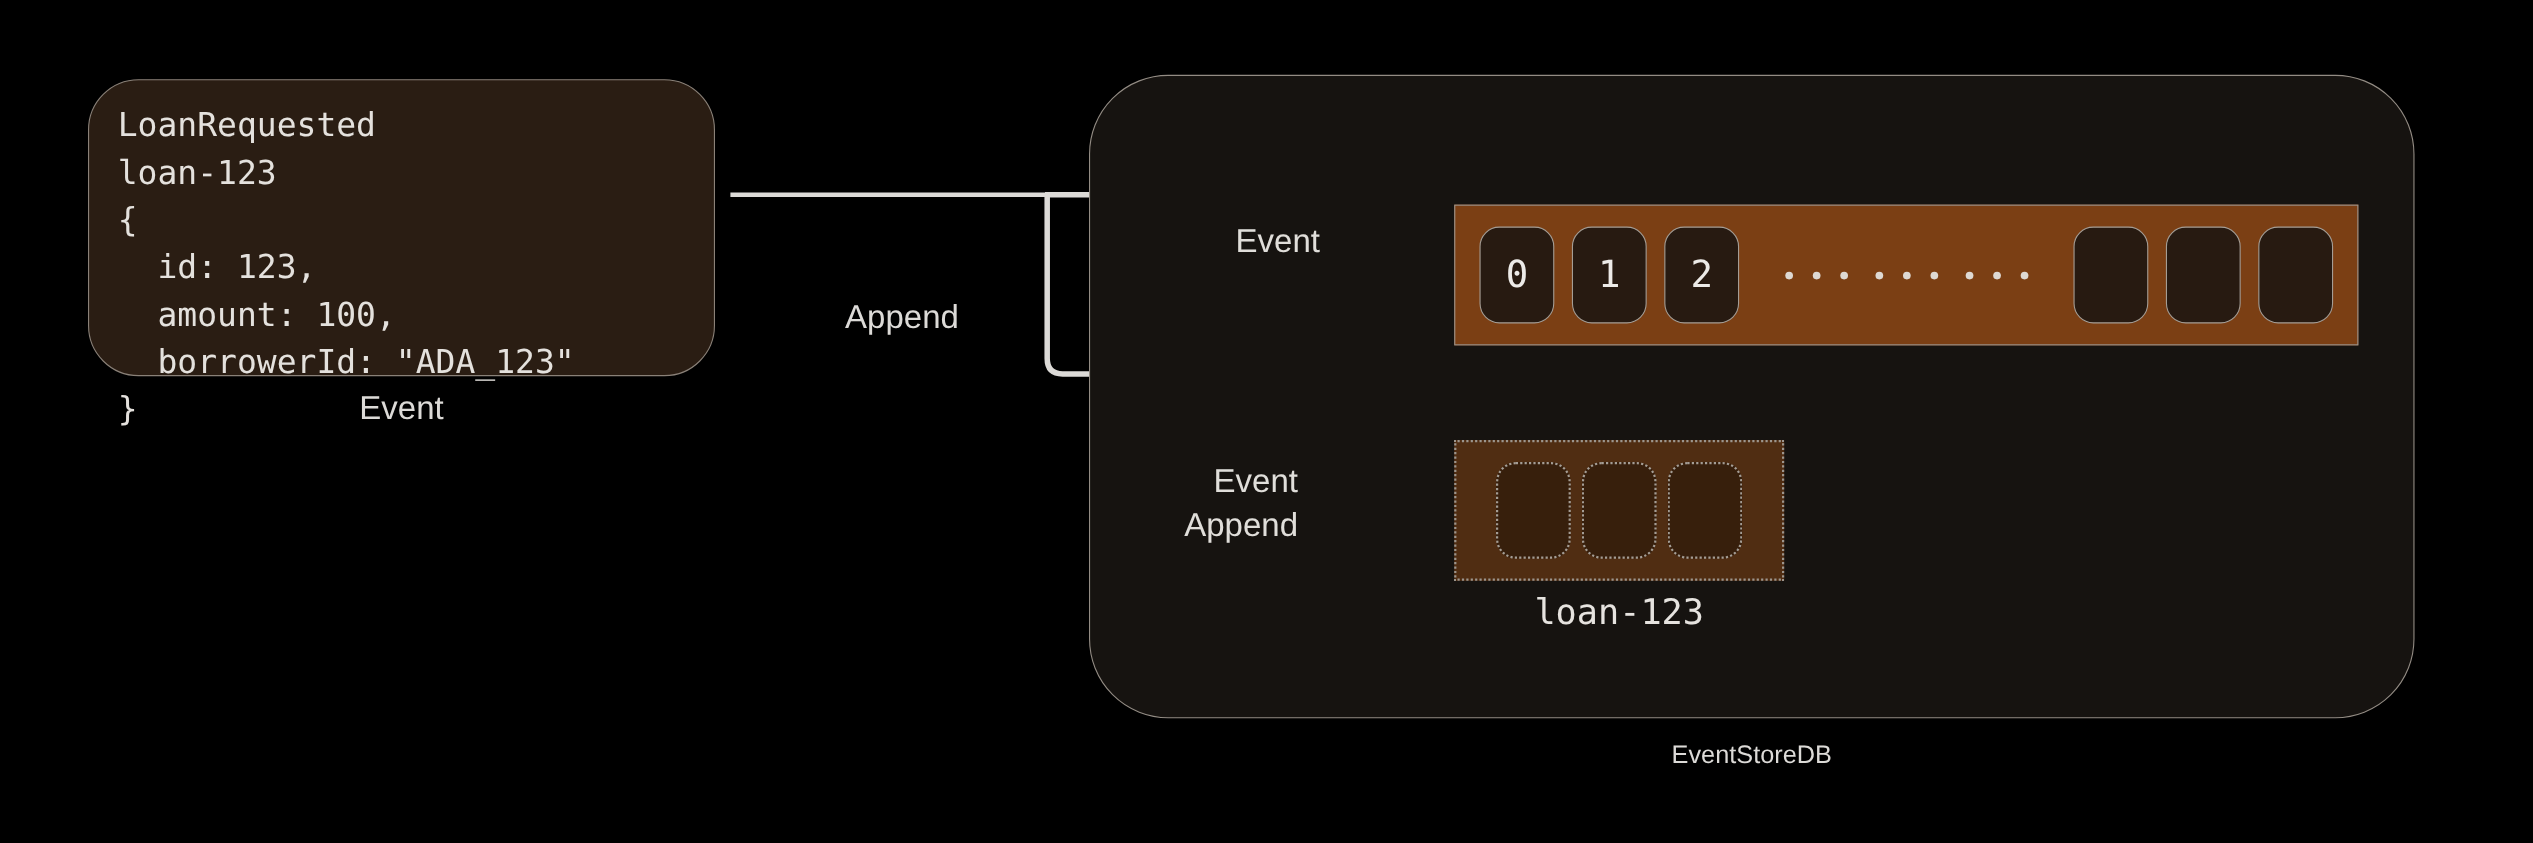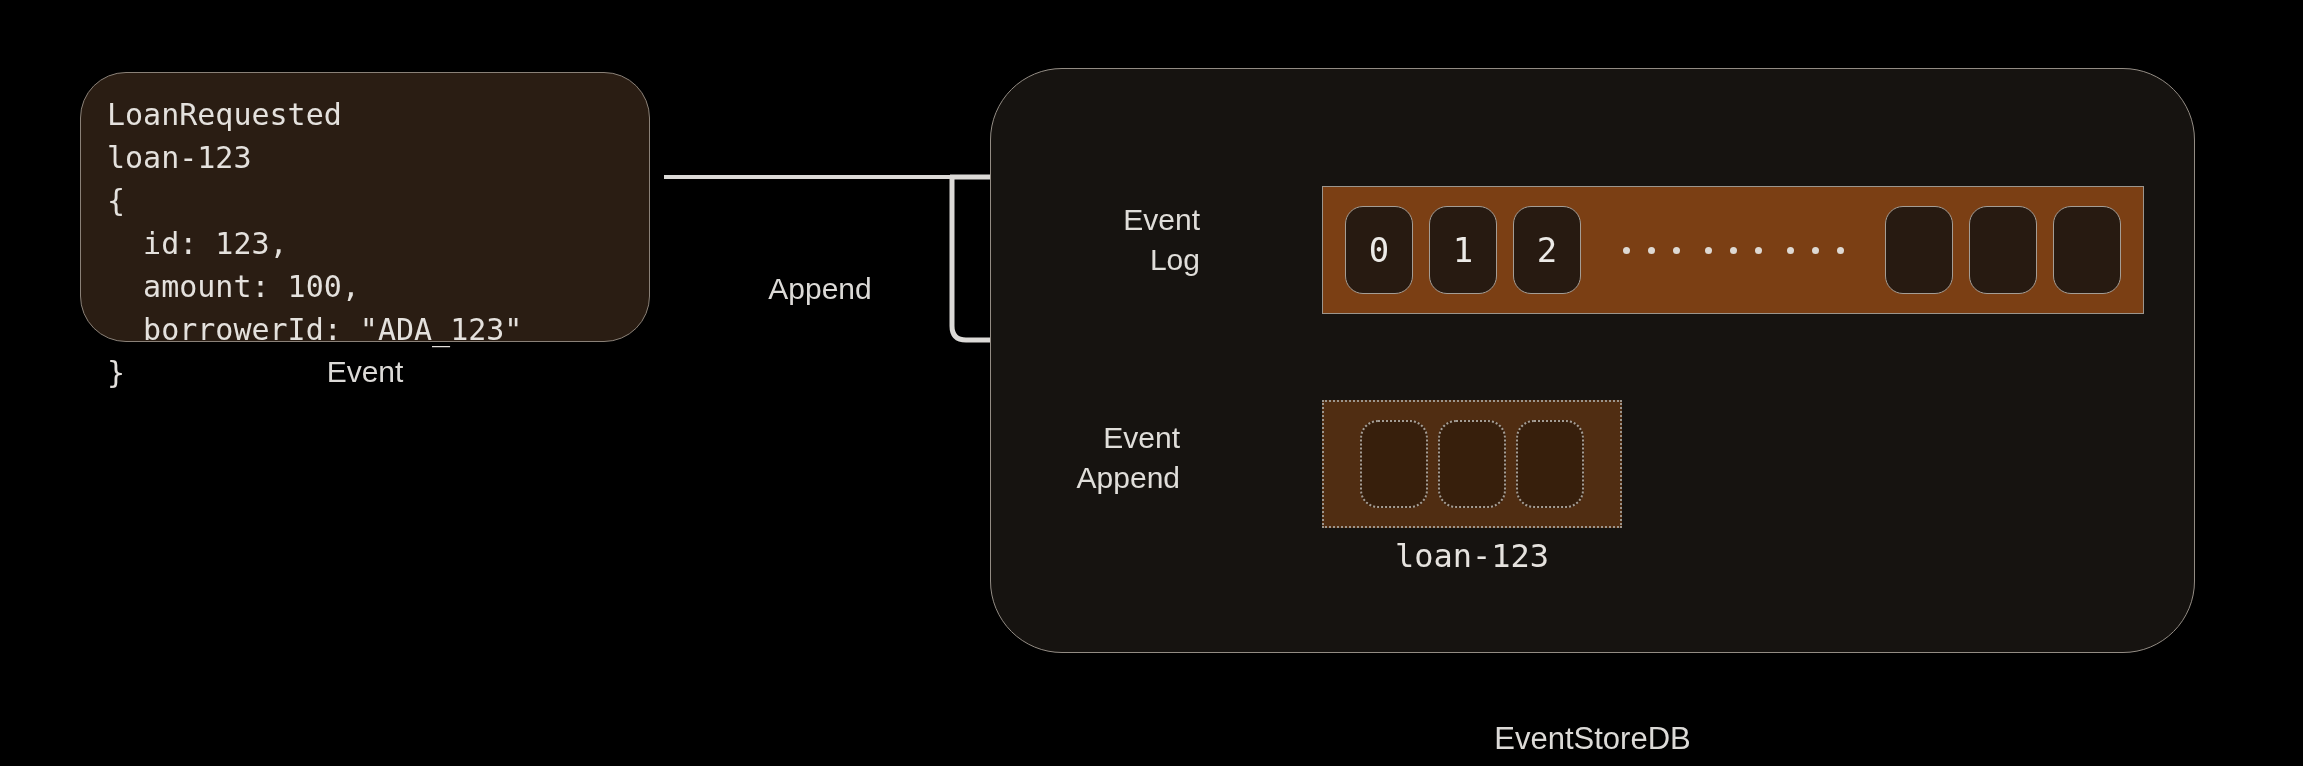--- a/index.html
+++ b/index.html
@@ -85,23 +85,22 @@
     border: 1.6px solid #938c84;
     border-radius: 72px;
     box-sizing: border-box;
   }
   .esdb-caption {
     position: absolute;
     left: 990px;
     top: 673px;
     width: 1205px;
     text-align: center;
-    font-size: 31px;
+    font-size: 23px;
     color: #dcdad7;
-    margin-top: 48px;
   }
 
   
   .row-label {
     position: absolute;
     width: 180px;
     text-align: right;
     font-size: 30px;
     line-height: 40px;
     color: #e0deda;
@@ -221,21 +220,20 @@
 
     <path d="M 292 37 L 292 186 Q 292 200 306 200 L 400 200" stroke="#dcdad7" stroke-width="5" fill="none"></path>
     <polygon points="400,186 438,200 400,214" fill="#dcdad7"></polygon>
   </svg>
   <div class="append-label">Append</div>
 
   <div class="esdb"></div>
 
   <div class="row-label row-label-log">
     <div>Event</div>
-    <div>Log</div>
   </div>
 
   <div class="event-log">
     <div class="log-cell">0</div>
     <div class="log-cell">1</div>
     <div class="log-cell">2</div>
 
     <div class="log-dots">
       <span class="dot-group">
         <span class="dot"></span>

